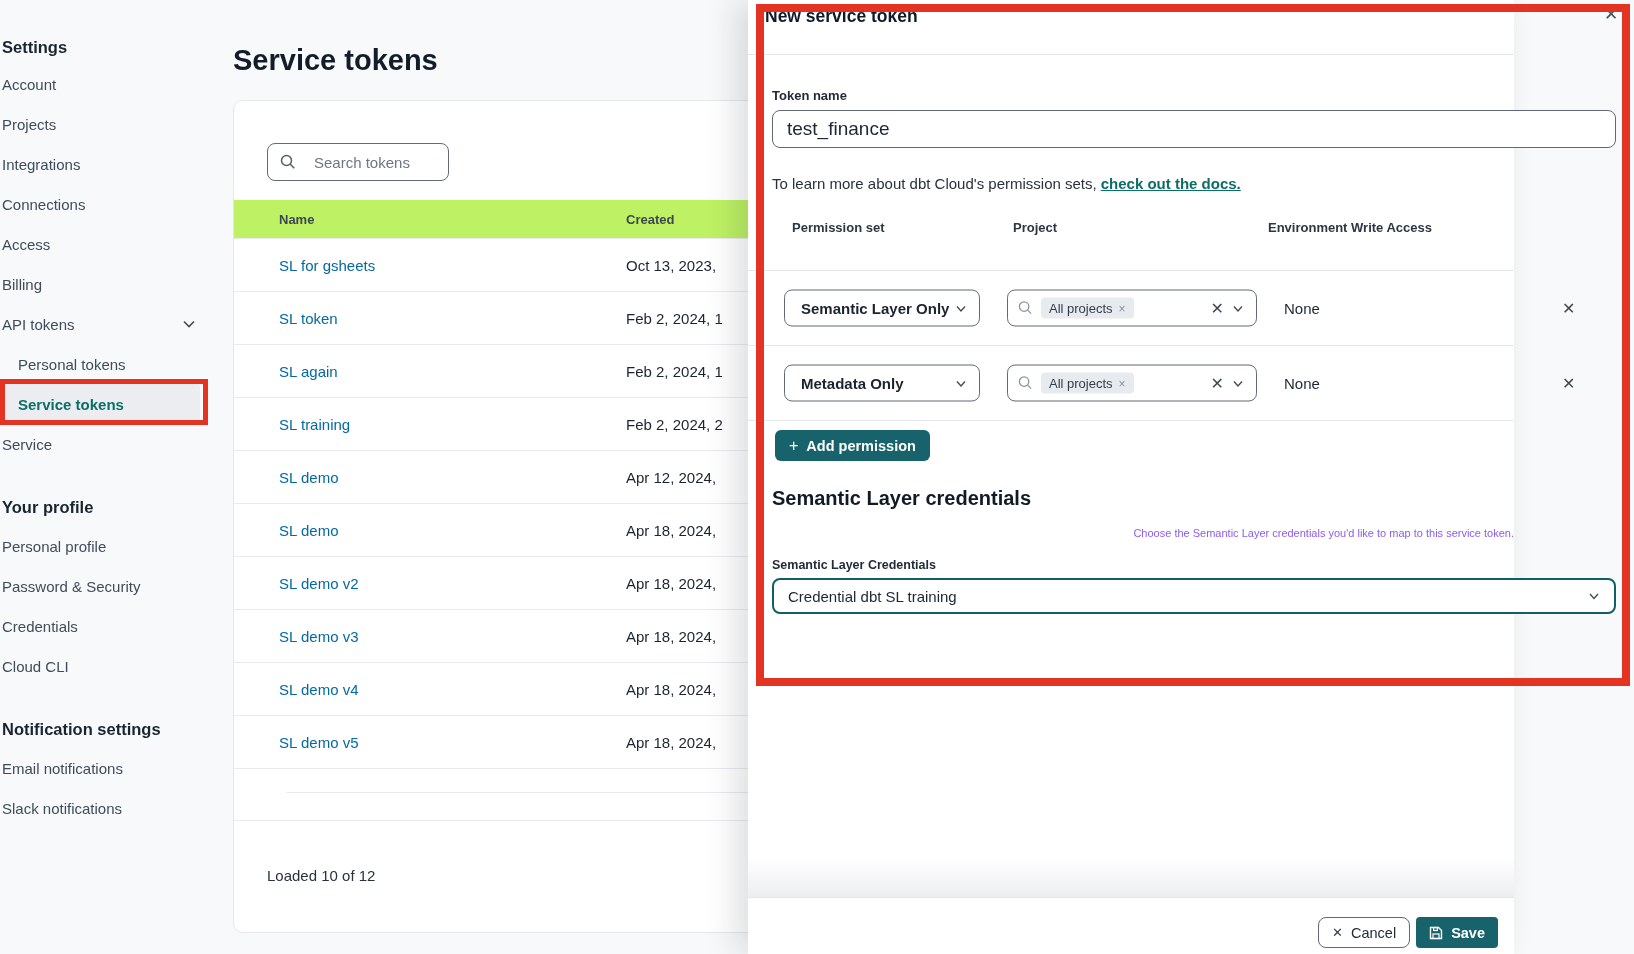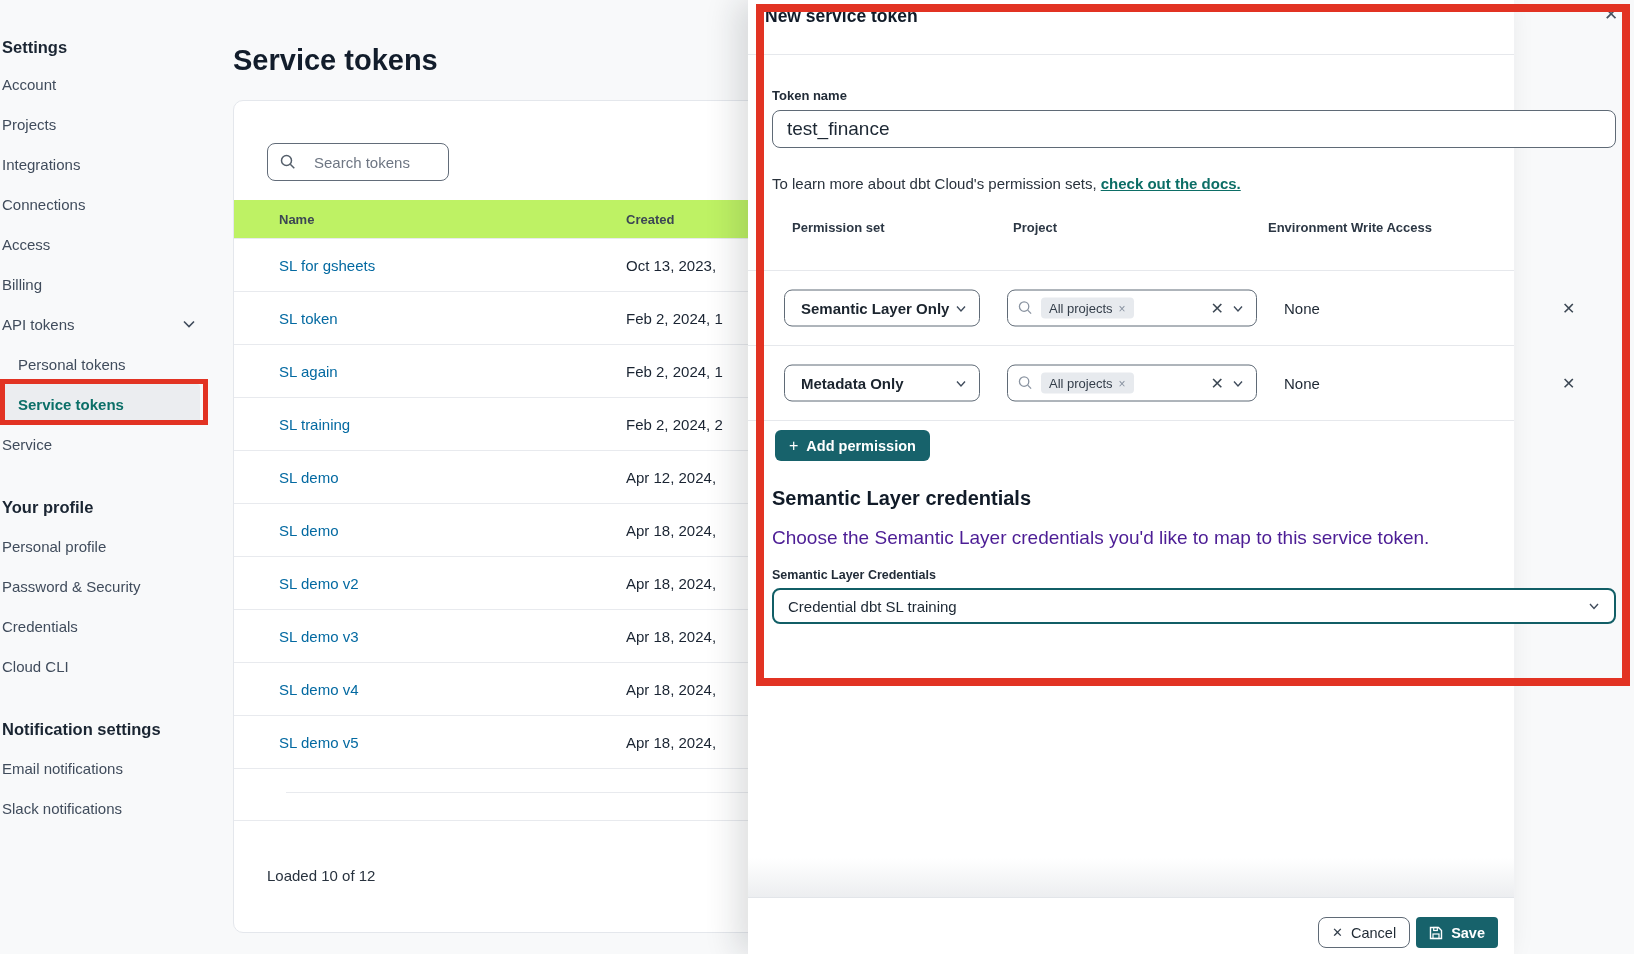--- a/index.html
+++ b/index.html
@@ -61,21 +61,21 @@
         align-items:center;gap:6px;white-space:nowrap;}
   .chip .chip-x{color:#8892a0;font-size:12px;cursor:pointer;}
   .combo .clear-x{margin-left:auto;font-size:16px;color:#3d4document;color:#3d4854;cursor:pointer;}
   .none-val{position:absolute;left:536px;top:50%;transform:translateY(-50%);font-size:15px;color:#1d2733;}
   .row-remove{position:absolute;left:814px;top:50%;transform:translateY(-50%);font-size:16px;color:#3d4854;cursor:pointer;}
   .add-btn{margin:9px 0 0 27px;height:31px;display:inline-flex;align-items:center;gap:8px;background:#17626b;
            color:#fff;border:none;border-radius:6px;font-family:inherit;font-size:14.5px;font-weight:bold;
            padding:0 14px;cursor:pointer;}
   .add-btn .plus{font-size:16px;font-weight:normal;}
   .sl-heading{margin:26px 0 0 24px;font-size:20px;font-weight:bold;color:#111b28;}
-  .sl-desc{margin:17px 0 0 24px;font-size:19px;color:#4c1d95;}
+  .sl-desc{margin:17px 0 0 24px;font-size:11px;color:#8b5cf6;text-align:right;}
   .sl-label{margin:19px 0 0 24px;font-size:12.5px;font-weight:bold;color:#222c38;}
   .sl-select{margin:6px 0 0 24px;width:844px;height:36px;border:2px solid #115e66;border-radius:8px;
              box-sizing:border-box;display:flex;align-items:center;padding:0 14px;font-size:15px;color:#1c2733;
              cursor:pointer;background:#fff;}
   .sl-select .spacer{flex:1;}
   .footer-shadow{position:absolute;left:0;right:0;top:858px;height:39px;
                  background:linear-gradient(to bottom,rgba(150,160,172,0),rgba(150,160,172,0.18));}
   .drawer-footer{position:absolute;left:0;right:0;top:897px;bottom:0;border-top:1px solid #e2e5e9;
                  background:#fff;display:flex;justify-content:flex-end;align-items:flex-start;
                  gap:6px;padding:19px 16px 0 0;box-sizing:border-box;}

